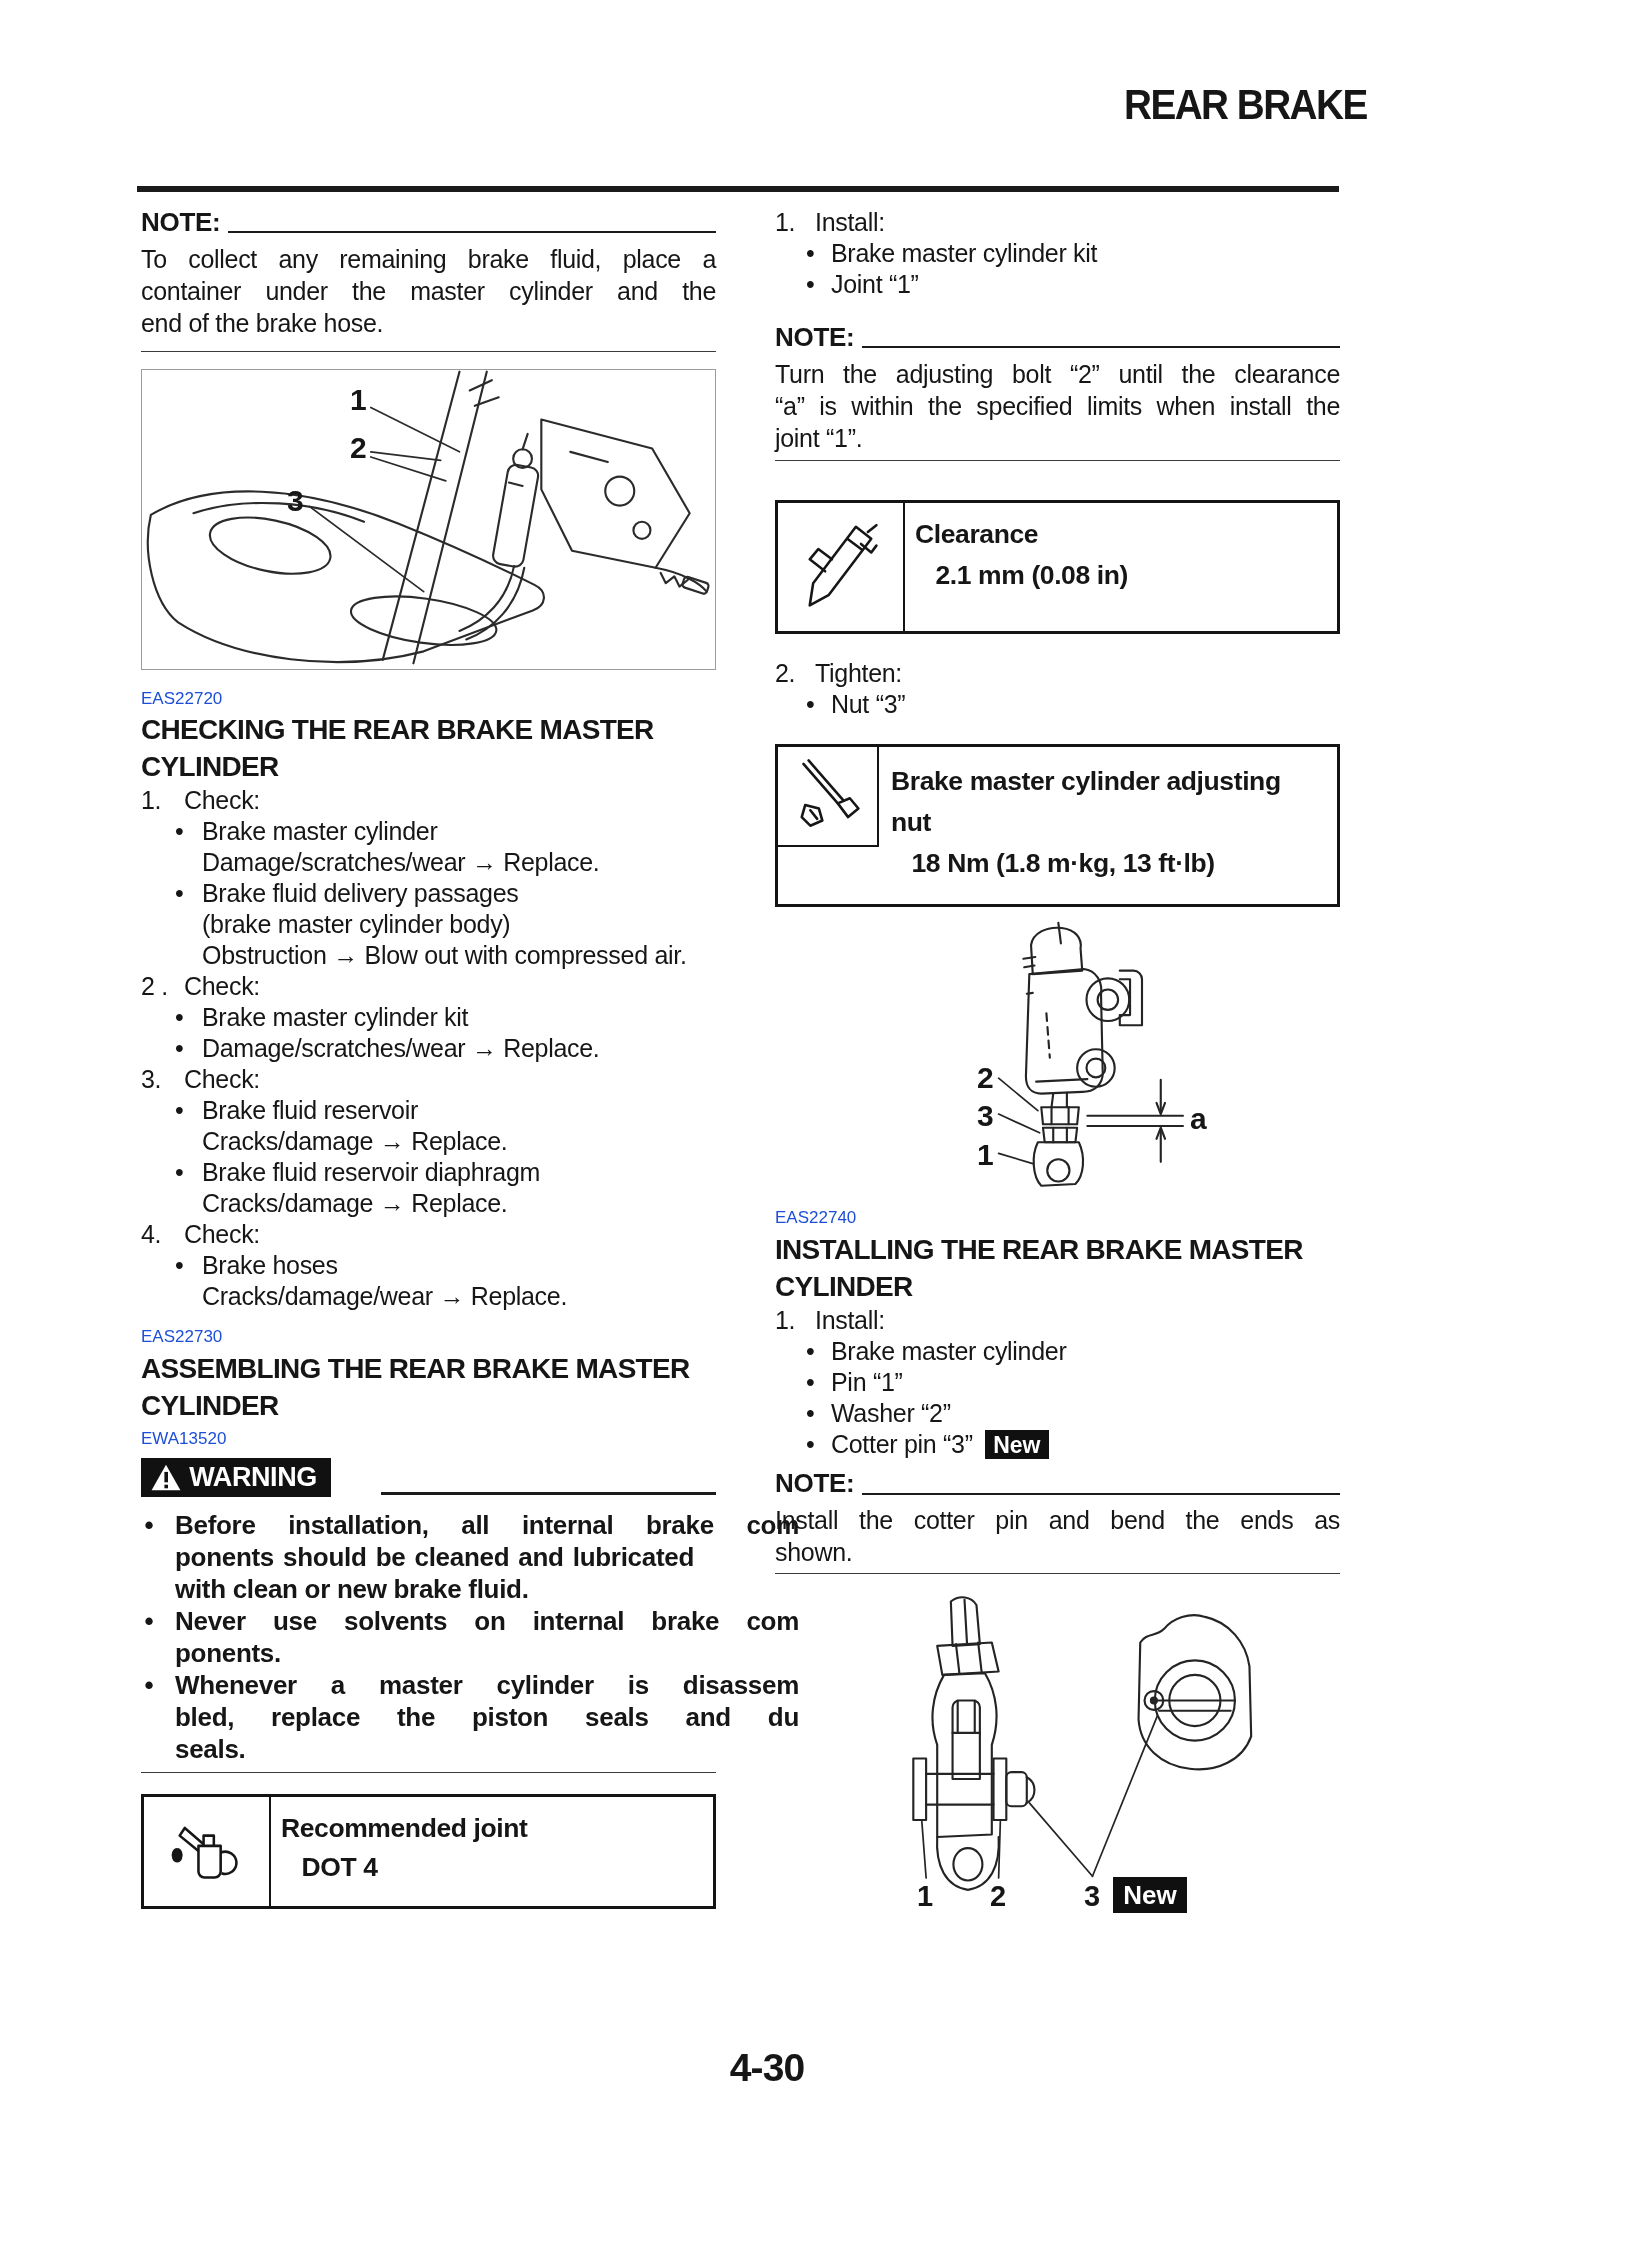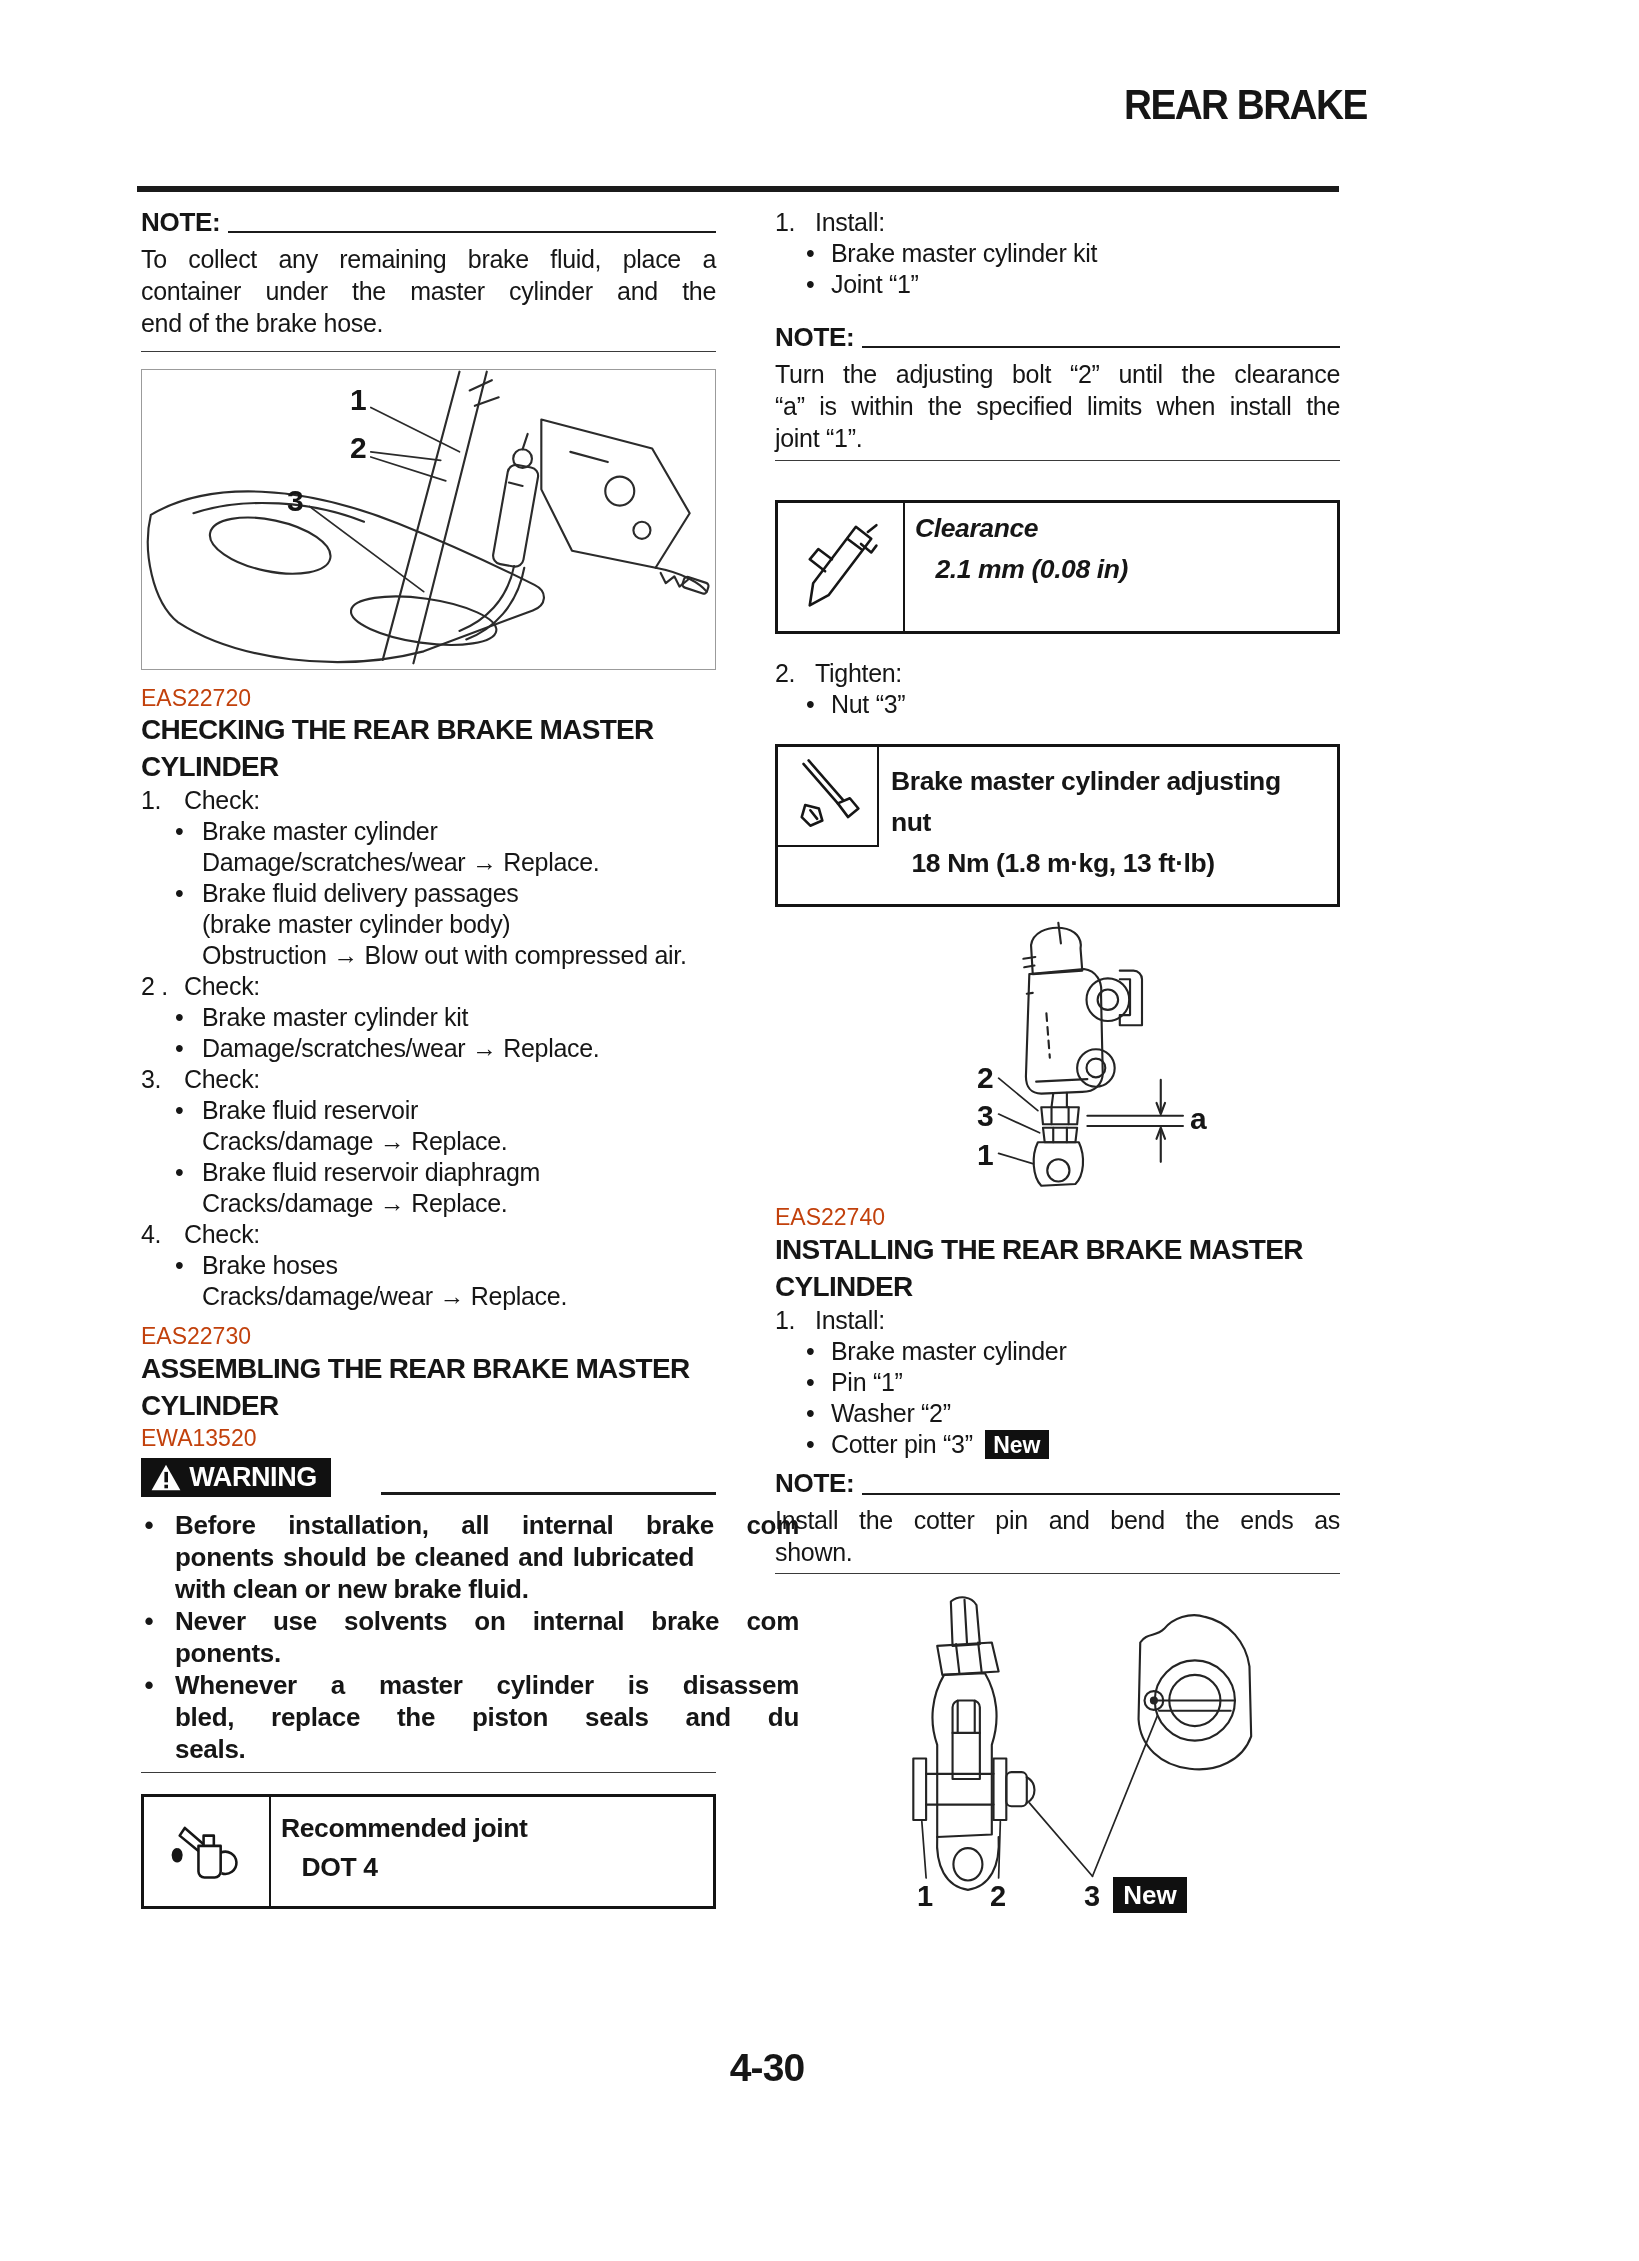--- a/index.html
+++ b/index.html
@@ -21,21 +21,21 @@
   .pl { white-space:nowrap; }
   .pl.j { white-space:normal; text-align:justify; text-align-last:justify; }
   .thin { border-top:1.7px solid #3a3a3a; margin-top:12px; }
 
   .fig { position:relative; }
   .fig1 { margin-top:17px; height:299px; border:1.7px solid #9b9b9b; }
   .fig2 { margin-top:13.7px; height:282px; }
   .fig3 { margin-top:19px; height:337px; }
   .callout { position:absolute; font-size:30px; font-weight:bold; letter-spacing:0; }
 
-  .code { font-size:23px; line-height:19px; margin-top:19px; color:#c2410c; letter-spacing:0; }
+  .code { font-size:17px; line-height:19px; margin-top:19px; color:#1d4ed8; letter-spacing:0; }
   .h2 { font-size:28px; font-weight:bold; line-height:37px; letter-spacing:-0.7px; white-space:nowrap; margin-top:3.4px; }
 
   .rows { margin-top:0; }
   .row { position:relative; font-size:25px; line-height:31px; height:31px; white-space:nowrap; }
   .row .rn { display:inline-block; min-width:43px; }
   .row.b { padding-left:61px; }
   .row.c { padding-left:61px; }
   .row .bu { position:absolute; left:34px; }
   .col-r .row.b { padding-left:56px; }
   .col-r .row .bu { left:31px; }
@@ -54,21 +54,21 @@
   .wl.j { text-align:justify; text-align-last:justify; }
   .wl.j2 { text-align:justify; text-align-last:justify; width:519px; }
   .warn-end { border-top:1.7px solid #3a3a3a; margin-top:6.8px; width:575px; }
 
   .spec { position:relative; border:3.4px solid #141414; }
   .spec-icon { position:absolute; left:0; top:0; bottom:0; width:125px; border-right:2.6px solid #141414;
                display:flex; align-items:center; justify-content:center; }
   .spec-icon.sq { bottom:auto; height:98px; width:99px; border-bottom:2.6px solid #141414; }
   .spec-body { margin-left:137px; font-weight:bold; font-size:26.5px; line-height:41px; letter-spacing:-0.4px; }
   .box-clearance { margin-top:39px; height:128px; }
-  .box-clearance .spec-body { padding-top:5px;font-style:italic; }
+  .box-clearance .spec-body { padding-top:11px; }
   .box-torque { margin-top:24px; height:157px; }
   .box-torque .spec-body { margin-left:113px; padding-top:13.7px; }
   .box-fluid { margin-top:20.5px; height:109px; }
   .box-fluid .spec-body { padding-top:12px; line-height:39px; }
   .sp-val { padding-left:20.5px; }
   .nowrapline { white-space:nowrap; }
 
   .figlabel { position:absolute; font-size:29px; font-weight:bold; letter-spacing:0; }
   .fig .nbadge { position:absolute; background:#101010; color:#fff; font-weight:bold; font-size:26px;
                  line-height:31px; padding:2.6px 10.2px; letter-spacing:0; }

